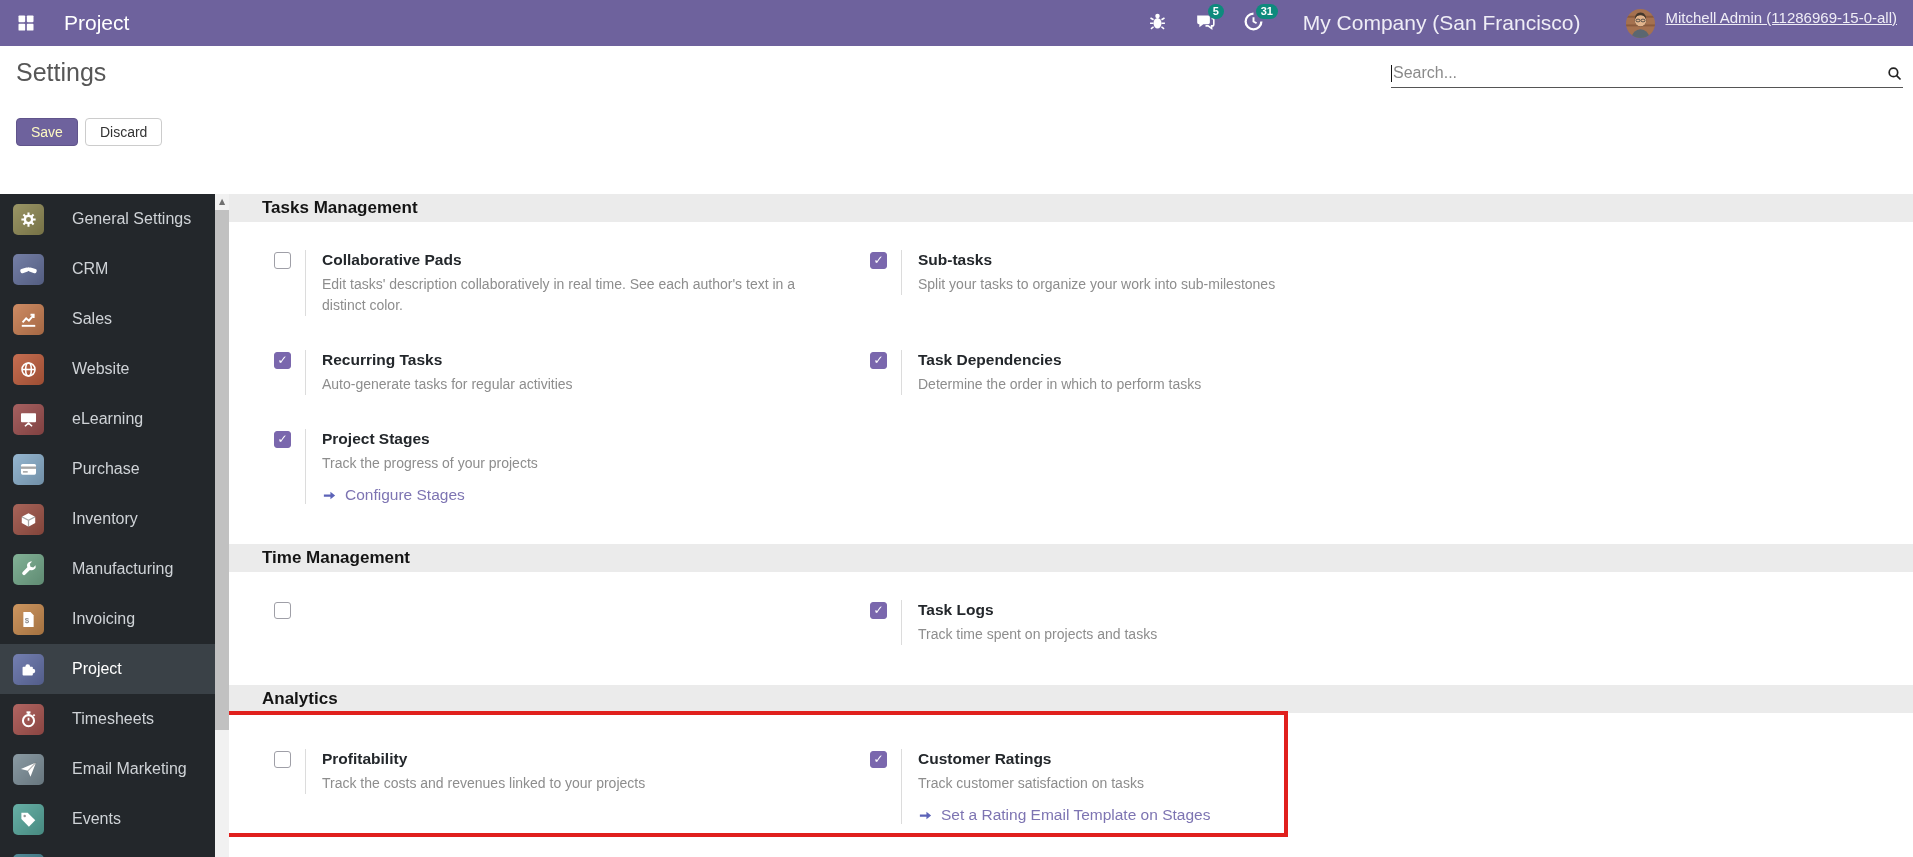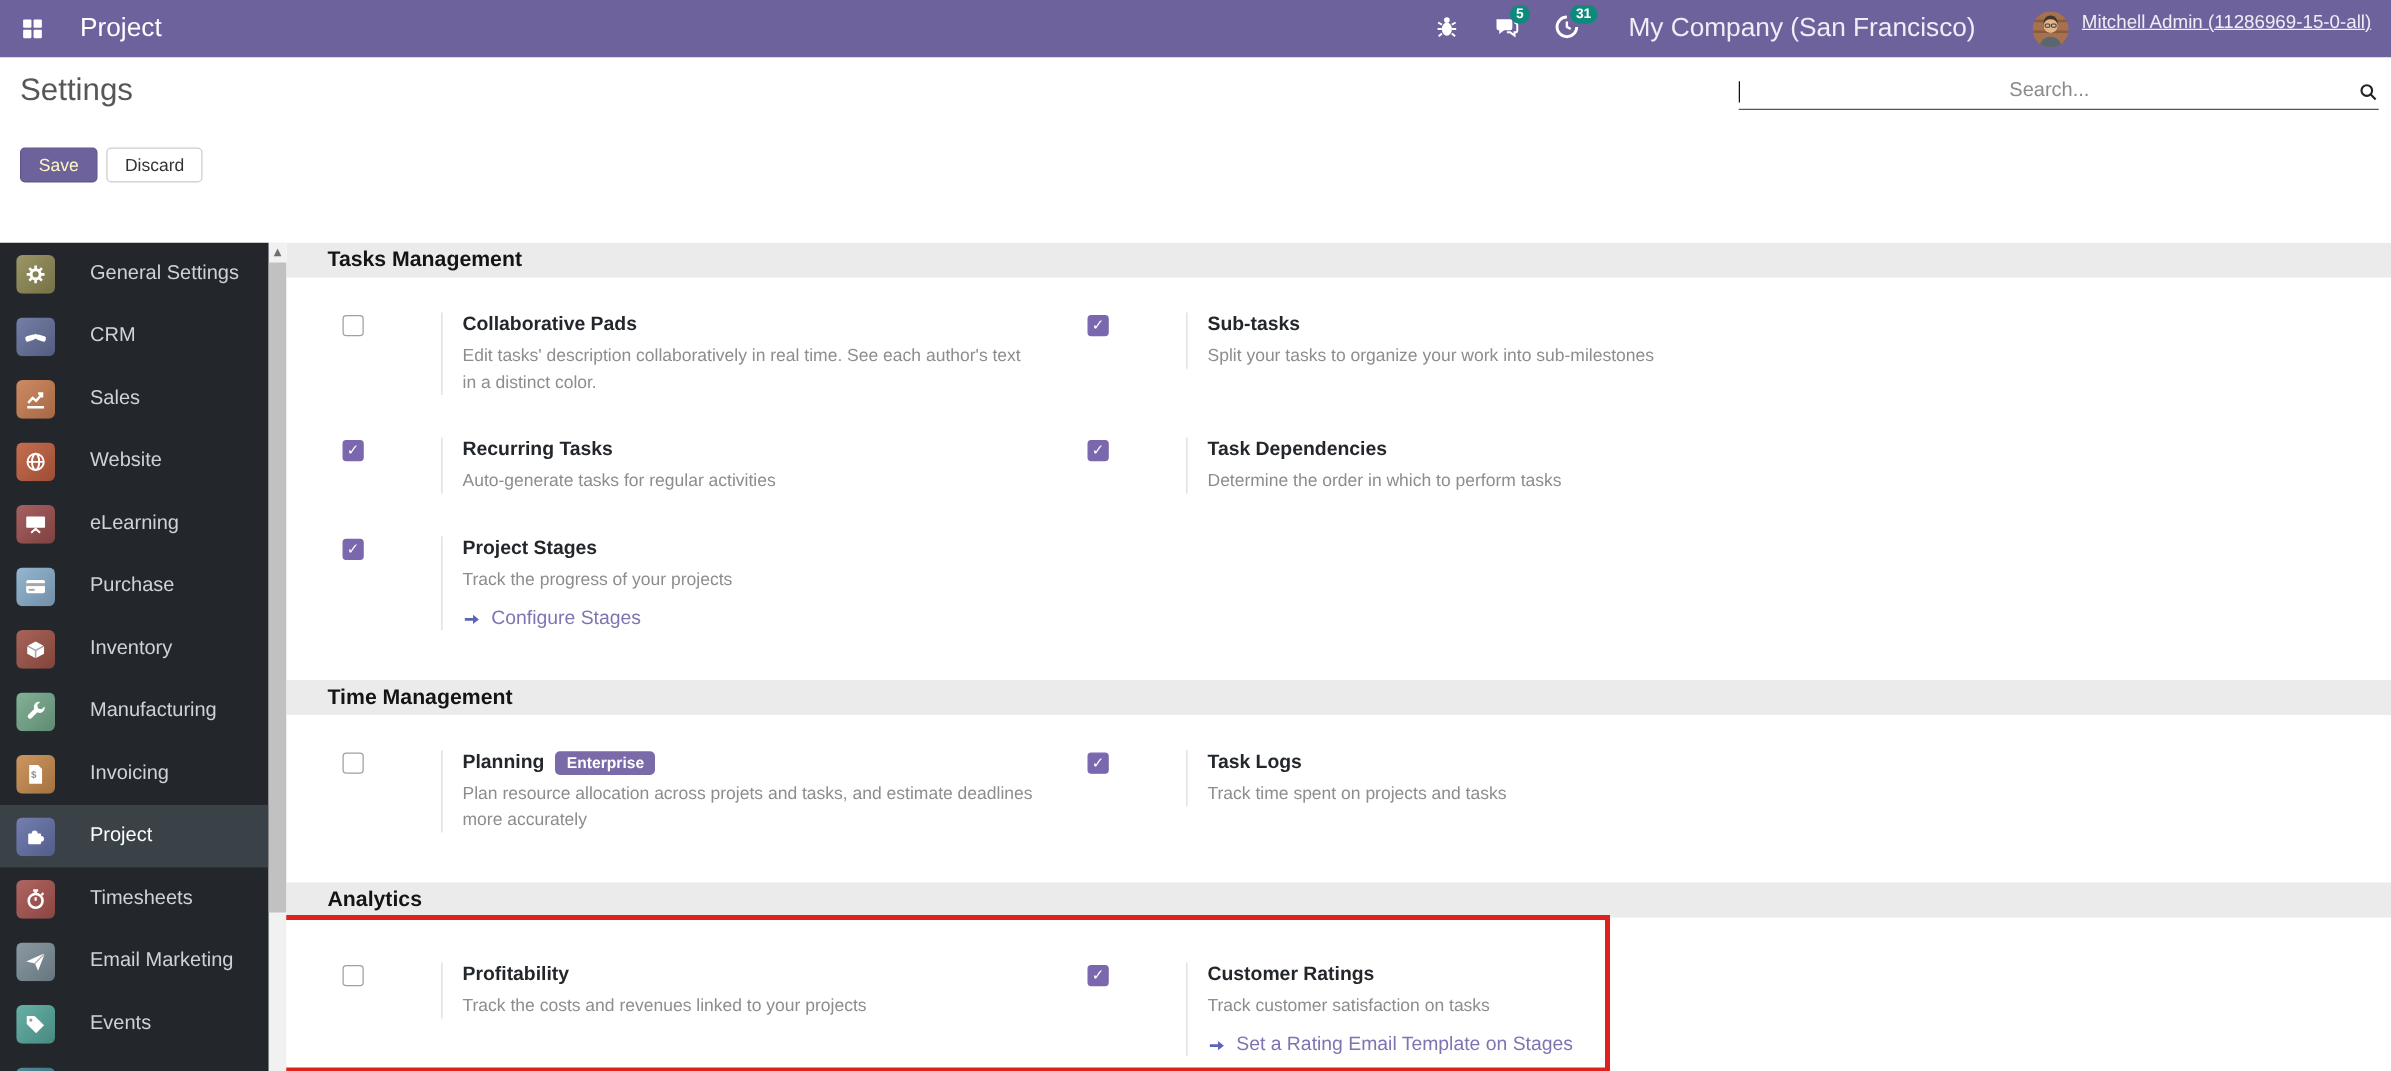--- a/index.html
+++ b/index.html
@@ -28,21 +28,21 @@
   .page-title { position:absolute; left:16px; top:12px; font-size:25px; font-weight:400; color:#575757; }
   .cb-buttons { position:absolute; left:16px; top:72px; display:flex; gap:7px; }
   .btn { font-size:14px; padding:5px 14px; border-radius:4px; border:1px solid transparent; cursor:pointer;
     font-family:"Liberation Sans",sans-serif; }
   .btn-primary { background:var(--topbar,#6e629d); color:#fef9c3; border-color:#60548b; }
   .btn-secondary { background:#fff; color:#333; border-color:#ccc; }
   .searchbox { position:absolute; right:10px; top:18px; width:512px; border-bottom:1px solid #555;
     display:flex; align-items:center; padding-bottom:5px; }
   .search-caret { width:1px; height:17px; background:#111; }
   .searchbox input { border:none; outline:none; flex:1; font-size:16px; color:#333; padding-left:1px;
-    font-family:"Liberation Sans",sans-serif; background:transparent;text-align:center; }
+    font-family:"Liberation Sans",sans-serif; background:transparent; }
   .searchbox input::placeholder { color:#8a8a8a; }
   .search-icon { width:17px; height:17px; color:#222; cursor:pointer; flex-shrink:0; }
 
   
   .page-body { display:flex; height:697px; }
   .sidebar { width:215px; background:#23272b; flex-shrink:0; overflow:hidden; }
   .sb-item { height:50px; display:flex; align-items:center; padding-left:13px; gap:28px;
     color:#cfd3d7; font-size:16px; cursor:pointer; }
   .sb-item.selected { background:#3a4147; color:#fff; }
   .app-icon { width:31px; height:31px; border-radius:5px; flex-shrink:0; color:#fff;
@@ -55,21 +55,21 @@
     font-size:8px; line-height:16px; text-align:center; font-family:"DejaVu Sans",sans-serif; cursor:pointer; }
   .vscroll .thumb { position:absolute; top:16px; left:0; width:14px; height:520px; background:#c1c1c1; cursor:pointer; }
 
   .content { flex:1; background:#fff; overflow:hidden; }
   .section-header { height:28px; background:#ebebeb; display:flex; align-items:center;
     padding-left:33px; font-size:17px; font-weight:bold; color:#141414; }
   .rows { padding:28px 0 40px 45px; }
   .section.highlighted .rows { padding:36px 0 16px 45px; position:relative; }
   .row { display:flex; margin-bottom:34px; }
   .rows .row:last-child { margin-bottom:0; }
-  .setting { width:596px; display:flex; align-items:flex-start; padding-right:40px;gap:48px; }
+  .setting { width:596px; display:flex; align-items:flex-start; padding-right:40px; }
   .checkbox { width:17px; height:17px; border:1px solid #9f9fa7; border-radius:3px; background:#fff;
     margin-top:2px; flex-shrink:0; cursor:pointer; font-family:"DejaVu Sans",sans-serif; }
   .checkbox.checked { background:var(--checkbox,#7a67ad); border-color:var(--checkbox,#7a67ad); }
   .checkbox.checked::after { content:"✓"; display:block; color:#fff; font-size:12px; font-weight:bold;
     line-height:15px; text-align:center; }
   .setting-text { margin-left:14px; border-left:1px solid #dcdcdc; padding-left:16px; }
   .setting-title { font-size:15.5px; font-weight:bold; color:#23272b; line-height:20px;
     display:flex; align-items:center; gap:9px; }
   .enterprise-badge { background:#7a6aa8; color:#fff; font-size:12.5px; font-weight:bold;
     padding:2px 9px; border-radius:4px; line-height:15px; }
@@ -356,28 +356,20 @@
   </div>
           </div>
         </div>
   </section>
       <section class="section">
     <div class="section-header">Time Management</div>
     <div class="rows">
           <div class="row">
             <div class="setting">
     <span class="checkbox"></span>
-    <div class="setting-text">
-      <div class="setting-title">
-        <span>Planning</span>
-        <span class="enterprise-badge">Enterprise</span>
-      </div>
-      <div class="setting-desc">Plan resource allocation across projets and tasks, and estimate deadlines more accurately</div>
-
-    </div>
   </div>
             <div class="setting">
     <span class="checkbox checked"></span>
     <div class="setting-text">
       <div class="setting-title">
         <span>Task Logs</span>
 
       </div>
       <div class="setting-desc">Track time spent on projects and tasks</div>
 

